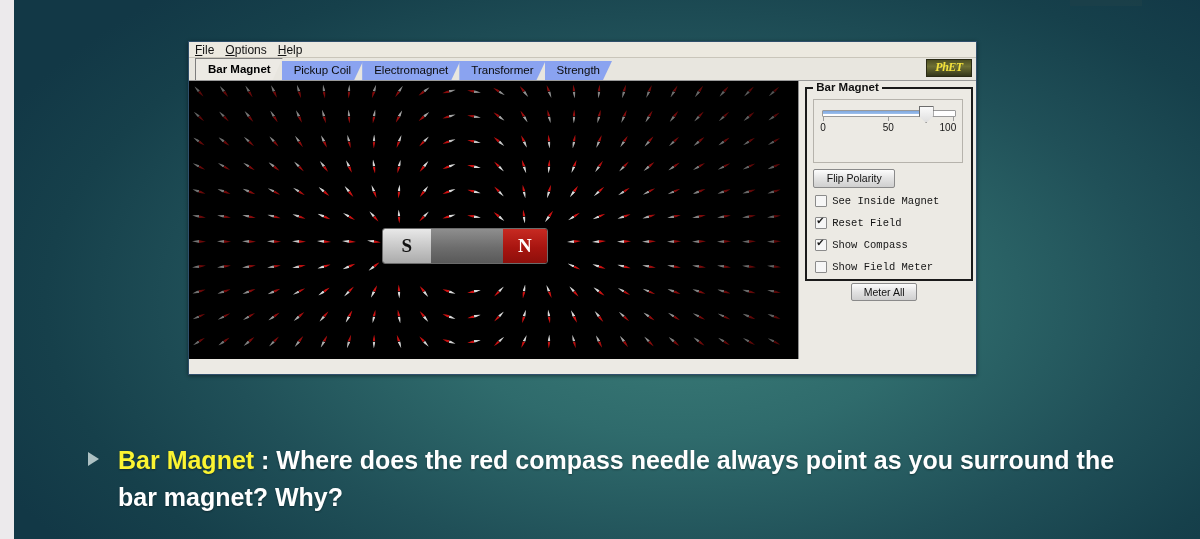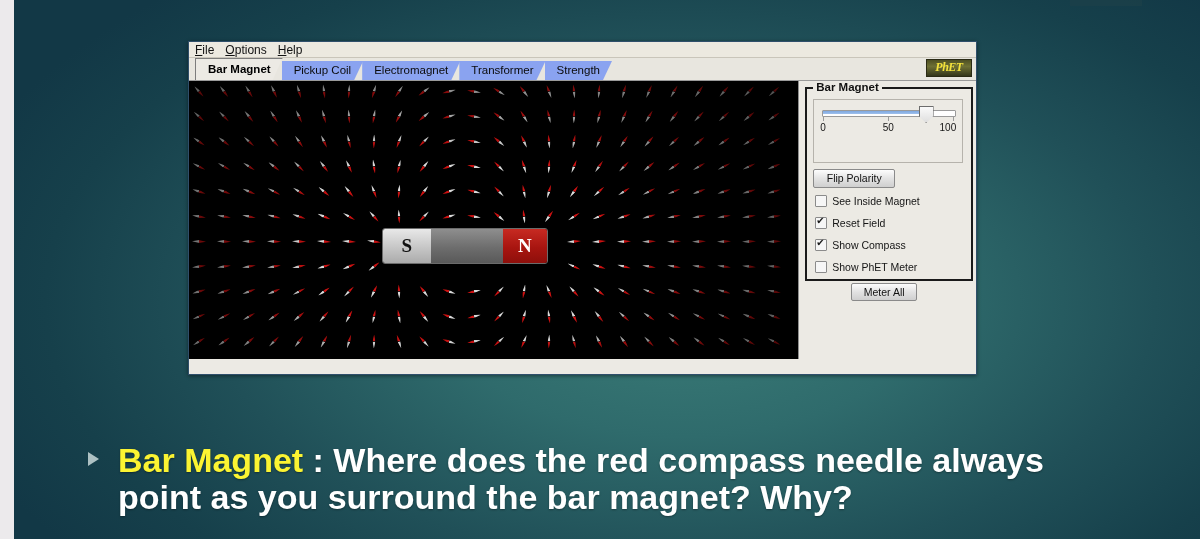--- a/index.html
+++ b/index.html
@@ -141,34 +141,34 @@
     text-align:center;line-height:17px;cursor:pointer;
   }
   .chk-row{position:absolute;left:8px;display:flex;align-items:center;gap:5px;cursor:pointer;}
   .chk-box{
     width:10px;height:10px;border:1px solid #8b8b8b;background:#f6f6f6;border-radius:1px;
     position:relative;
   }
   .chk-box.on::after{
     content:"\2714";position:absolute;left:0px;top:-3px;font-size:10px;color:#1b1b1b;
   }
-  .chk-label{font-size:10.5px;color:#151515;white-space:nowrap;}
+  .chk-label{font-size:10.5px;color:#151515;white-space:nowrap;font-family:Liberation Mono, monospace;}
 
   #reset-all{
     position:absolute;left:52px;top:202px;width:64px;height:16px;
     background:linear-gradient(to bottom,#fcfcfc,#e2e2e2 50%,#cfcfcf);
     border:1px solid #8a8a8a;border-radius:2px;font-size:10.5px;color:#111;
     text-align:center;line-height:16px;cursor:pointer;
   }
 
   
   #caption{
     position:absolute;left:88px;top:442px;width:1030px;
     font-family:"Liberation Sans", sans-serif;
-    font-weight:bold;font-size:34px;line-height:37px;color:#ffffff;
+    font-weight:bold;font-size:25px;line-height:37px;color:#ffffff;
     text-shadow:0 1px 2px rgba(0,0,0,.35);
   }
   #bullet-icon{
     position:absolute;left:0px;top:10px;width:0;height:0;
     border-left:11px solid #c8d8d8;border-top:7px solid transparent;border-bottom:7px solid transparent;
     opacity:.85;
   }
   #caption-text{display:block;padding-left:30px;}
   #caption-highlight{color:#fbf432;}
 </style>
@@ -1249,21 +1249,21 @@
           <div class="chk-row" style="top:128px">
             <div class="chk-box on"></div>
             <span class="chk-label">Reset Field</span>
           </div>
           <div class="chk-row" style="top:150px">
             <div class="chk-box on"></div>
             <span class="chk-label">Show Compass</span>
           </div>
           <div class="chk-row" style="top:172px">
             <div class="chk-box"></div>
-            <span class="chk-label">Show PhET Meter</span>
+            <span class="chk-label">Show Field Meter</span>
           </div>
         </div>
 
         <div id="reset-all">Meter All</div>
       </div>
     </div>
   </div>
 
   <div id="caption">
     <div id="bullet-icon"></div>

